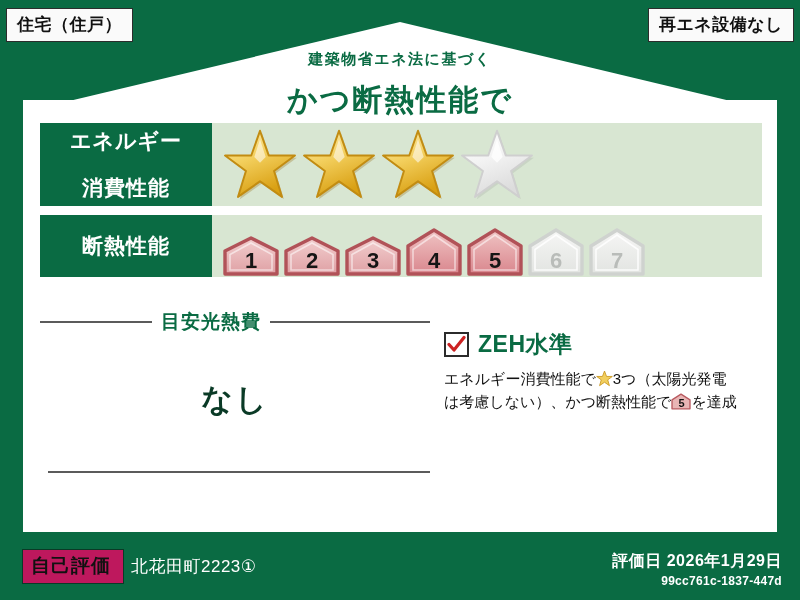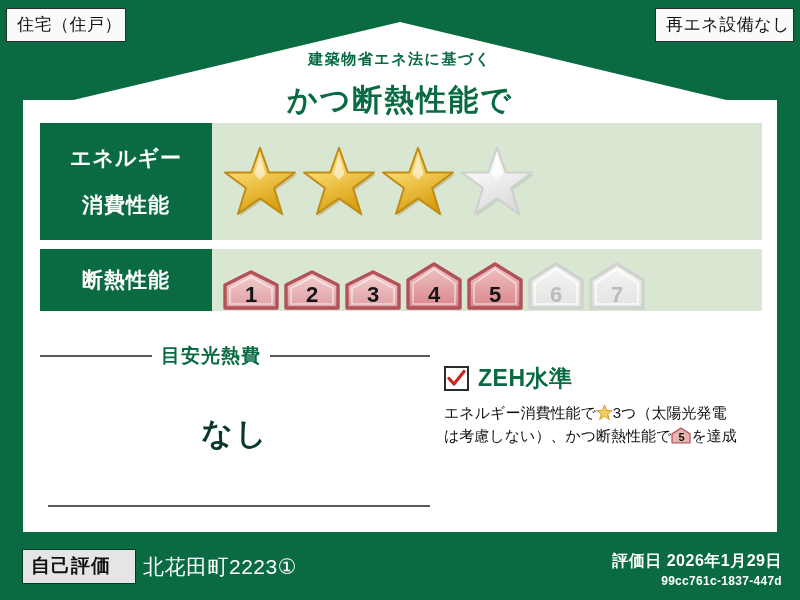--- a/index.html
+++ b/index.html
@@ -38,23 +38,23 @@
   }
 
   
   .corner-tag {
     position: absolute;
     top: 8px;
     background: #fafafa;
     border: 1px solid #2c2c2c;
     color: #111;
     font-size: 17px;
-    font-weight: 400;
+    font-weight: 700;
     letter-spacing: 0.5px;
-    padding: 4px 3px 5px 10px;
+    padding: 4px 10px 5px 10px;
     z-index: 6;
     white-space: nowrap;
   }
   .corner-tag.left  { left: 6px; }
   .corner-tag.right { right: 6px; }
 
   
   .title-block {
     position: absolute;
     left: 0; right: 0;
@@ -106,21 +106,21 @@
     text-align: center;
   }
   .perf-value {
     flex: 1 1 auto;
     background: #d8e6d2;
     display: flex;
     align-items: center;
   }
 
   .row-energy .perf-label,
-  .row-energy .perf-value { height: 117px; gap: 20px; }
+  .row-energy .perf-value { height: 83px; gap: 20px; }
   .row-insul  .perf-label,
   .row-insul  .perf-value { height: 62px; }
 
   
   .stars {
     display: flex;
     align-items: center;
     gap: 3px;
     padding-left: 10px;
   }
@@ -254,31 +254,31 @@
   }
   .footer-left {
     position: absolute;
     left: 22px;
     bottom: 16px;
     display: flex;
     align-items: center;
     gap: 7px;
   }
   .eval-badge {
-    background: #e5e5e5;
+    background: #be185d;
     border: 1px solid #0a3a26;
     color: #111;
     font-size: 19px;
     font-weight: 700;
-    padding: 3px 24px 4px 8px;
+    padding: 3px 12px 4px 8px;
     letter-spacing: 1px;
   }
   .address {
     color: #ffffff;
-    font-size: 21px;
+    font-size: 17px;
     letter-spacing: 0.5px;
   }
   .footer-right {
     position: absolute;
     right: 18px;
     bottom: 12px;
     text-align: right;
     color: #ffffff;
   }
   .eval-date {

